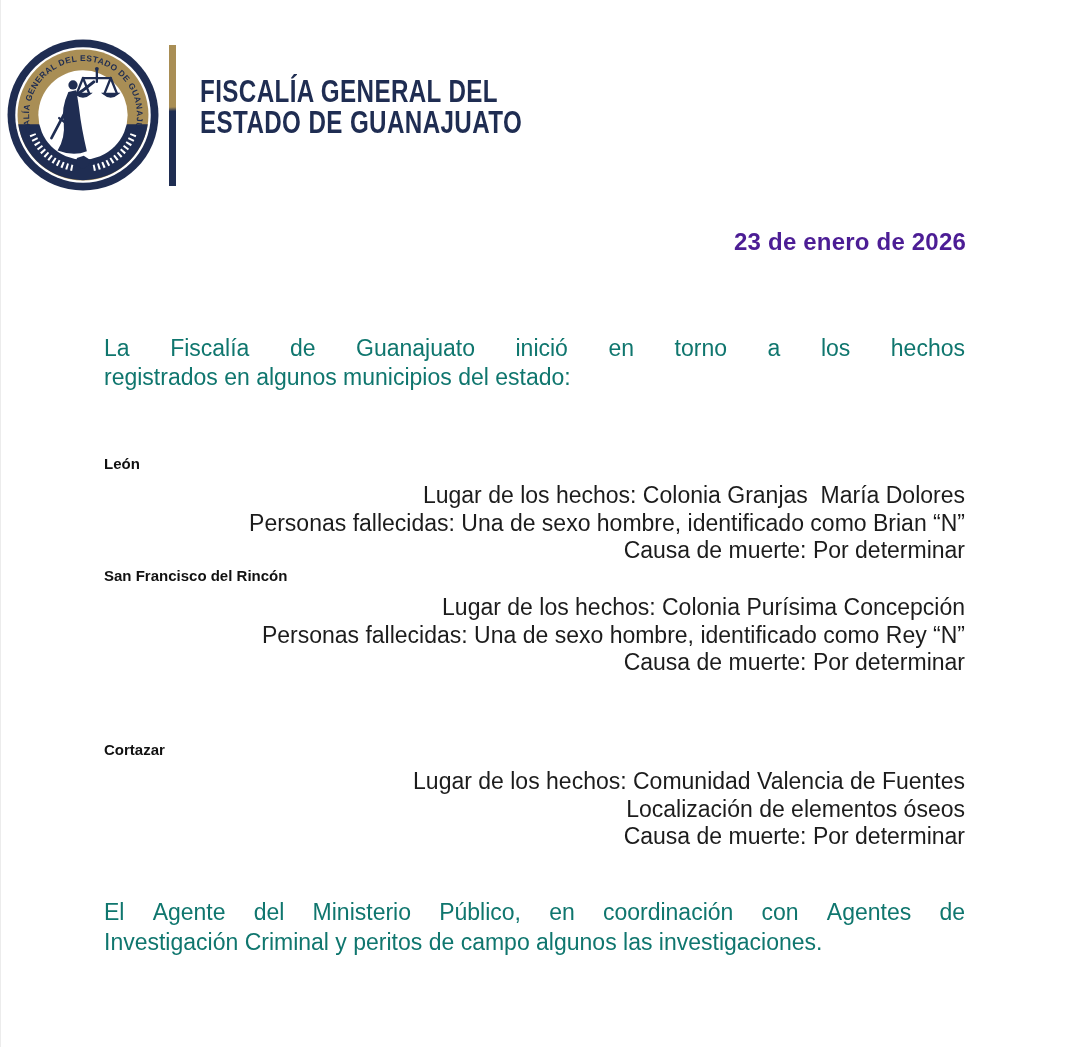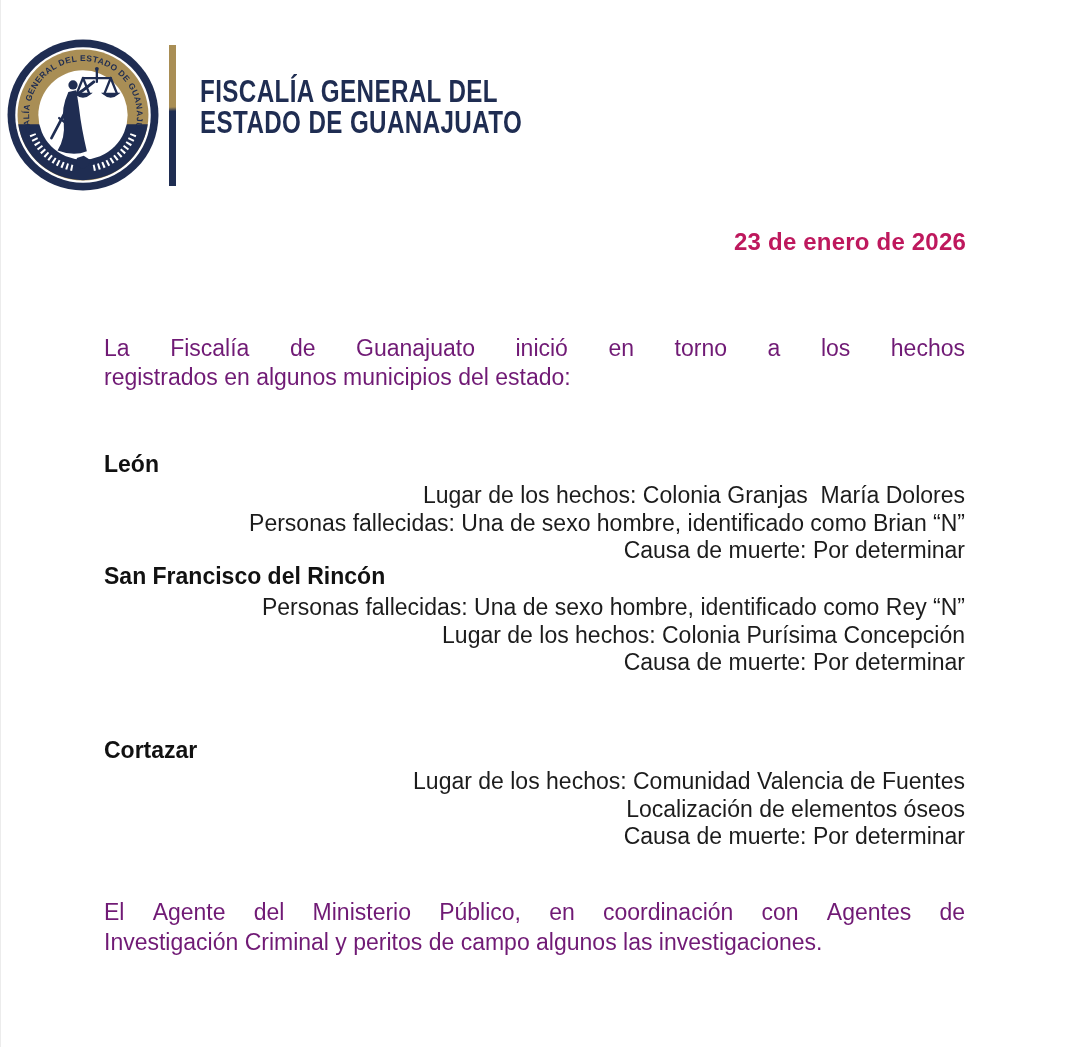--- a/index.html
+++ b/index.html
@@ -20,40 +20,40 @@
   }
   .wordmark{
     position:absolute;left:199px;top:76px;
     color:#1f2d52;font-weight:700;font-size:31px;line-height:31px;
     transform:scaleX(0.78);transform-origin:left top;
     letter-spacing:0.5px;white-space:nowrap;
   }
   
   .date-line{
     position:absolute;top:228px;right:115px;
-    color:#be185d;font-weight:700;font-size:24px;letter-spacing:0.2px;
+    color:#4c1d95;font-weight:700;font-size:24px;letter-spacing:0.2px;
   }
   
   .para{
     position:absolute;left:103px;width:861px;
-    font-size:23px;line-height:29px;color:#701a75;
+    font-size:23px;line-height:29px;color:#0f766e;
   }
   .intro{top:334px;}
   .closing{top:897px;line-height:30px;}
   .jline{display:flex;justify-content:space-between;white-space:nowrap;}
   .jline span{white-space:pre;}
   .section{
     position:absolute;left:103px;width:861px;
     font-size:23px;color:#1c1c1c;
   }
   .sec-leon{top:449px;}
   .sec-sfr{top:561px;}
   .sec-cortazar{top:735px;}
   .section h3{
-    margin:0 0 3px 0;font-size:23px;font-weight:700;line-height:30px;color:#111;
+    margin:0 0 3px 0;font-size:15px;font-weight:700;line-height:30px;color:#111;
   }
   .sec-line{line-height:27.6px;white-space:pre-wrap;text-align:right;}
 </style>
 </head>
 <body>
 
 <svg class="seal" viewBox="0 0 200 200">
 
   <circle cx="100" cy="100" r="98" fill="#1f2d52"></circle>
   <circle cx="100" cy="100" r="88" fill="#ffffff"></circle>
@@ -128,22 +128,22 @@
 
 <div class="section sec-leon">
   <h3>León</h3>
   <div class="sec-line">Lugar de los hechos: Colonia Granjas  María Dolores</div>
   <div class="sec-line">Personas fallecidas: Una de sexo hombre, identificado como Brian “N”</div>
   <div class="sec-line">Causa de muerte: Por determinar</div>
 </div>
 
 <div class="section sec-sfr">
   <h3>San Francisco del Rincón</h3>
+  <div class="sec-line">Lugar de los hechos: Colonia Purísima Concepción</div>
   <div class="sec-line">Personas fallecidas: Una de sexo hombre, identificado como Rey “N”</div>
-  <div class="sec-line">Lugar de los hechos: Colonia Purísima Concepción</div>
   <div class="sec-line">Causa de muerte: Por determinar</div>
 </div>
 
 <div class="section sec-cortazar">
   <h3>Cortazar</h3>
   <div class="sec-line">Lugar de los hechos: Comunidad Valencia de Fuentes</div>
   <div class="sec-line">Localización de elementos óseos</div>
   <div class="sec-line">Causa de muerte: Por determinar</div>
 </div>
 

